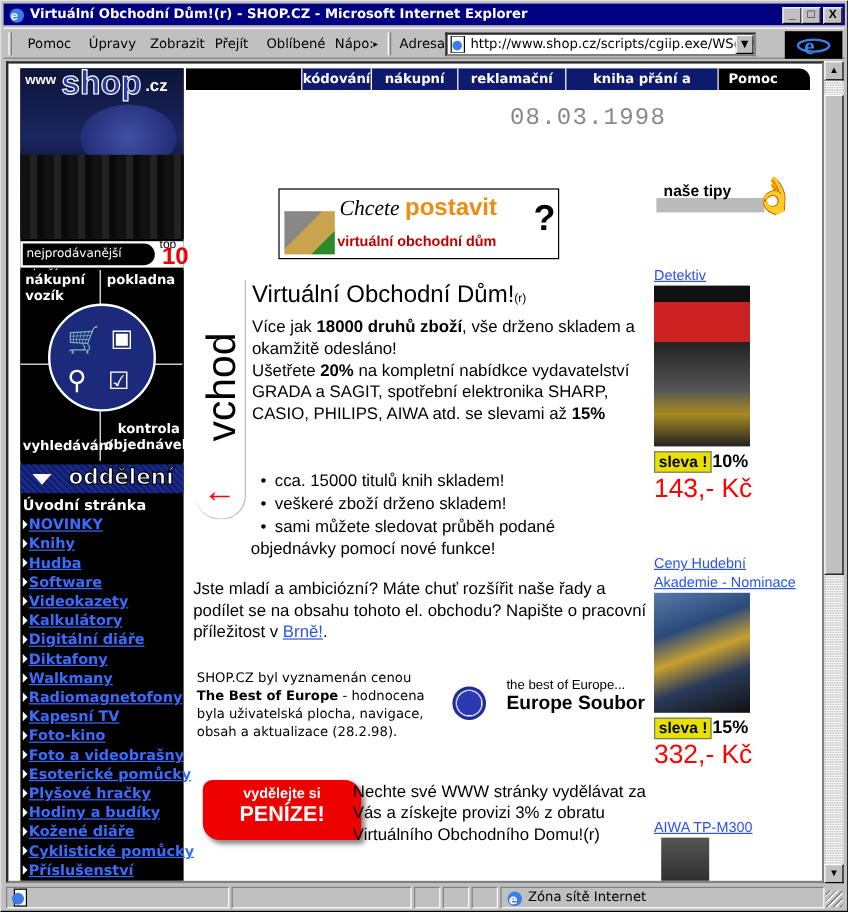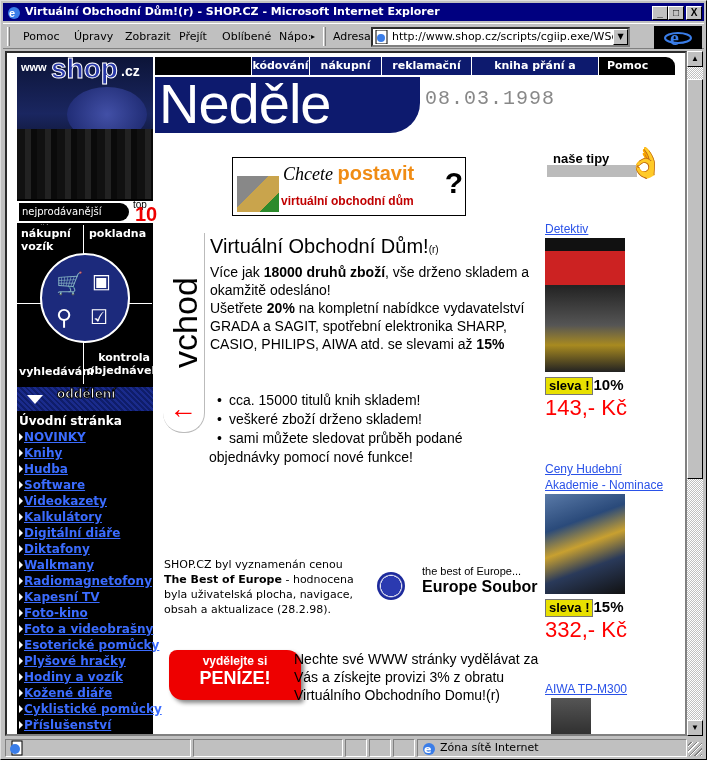--- a/index.html
+++ b/index.html
@@ -34,21 +34,21 @@
 .city{position:absolute;left:0;bottom:0;width:136px;height:70px;background:repeating-linear-gradient(90deg,#111 0 8px,#222 8px 14px,#0a0a0a 14px 20px);}
 .top10{position:absolute;left:0;top:144px;width:136px;height:22px;background:#fff;}
 .top10 .pill{position:absolute;left:2px;top:2px;width:110px;height:18px;background:#000;color:#fff;font-size:10px;line-height:18px;padding-left:3px;border-radius:0 9px 9px 0;font-family:"DejaVu Sans",sans-serif;}
 .top10 .t{position:absolute;left:116px;top:-2px;font-size:10px;color:#000;}
 .top10 .n{position:absolute;left:118px;top:4px;font-size:20px;color:#e00;font-weight:bold;line-height:18px;}
 .cartnav{position:absolute;left:0;top:168px;width:136px;height:160px;background:#000;color:#fff;font-size:11px;font-weight:bold;font-family:"DejaVu Sans",sans-serif;}
 .cartnav .q{position:absolute;width:67px;height:79px;border-color:#fff;}
 .circle{position:absolute;left:23px;top:28px;width:90px;height:90px;border-radius:50%;background:#1c2a7c;border:2px solid #fff;}
 .oddeleni{position:absolute;left:0;top:330px;width:136px;height:24px;background:repeating-linear-gradient(45deg,#1a2b8c 0 2px,#0f1d6a 2px 4px);}
 .oddeleni .tri{position:absolute;left:10px;top:8px;width:0;height:0;border-left:8px solid transparent;border-right:8px solid transparent;border-top:9px solid #fff;}
-.oddeleni .txt{position:absolute;left:40px;top:0;color:#fff;font-size:12px;font-weight:bold;-webkit-text-stroke:1px #000;font-family:"DejaVu Sans",sans-serif;}
+.oddeleni .txt{position:absolute;left:40px;top:0;color:#fff;font-size:18px;font-weight:bold;-webkit-text-stroke:1px #000;font-family:"DejaVu Sans",sans-serif;}
 .cats{position:absolute;left:2px;top:356px;width:134px;font-family:"DejaVu Sans",sans-serif;font-size:12px;font-weight:bold;}
 .cats .home{color:#fff;height:16px;line-height:16px;}
 .cats a{display:block;color:#3b6cff;text-decoration:underline;height:16px;line-height:16px;white-space:nowrap;position:relative;padding-left:5px;}
 .cats a::before{content:"";position:absolute;left:0;top:4px;border-top:4px solid transparent;border-bottom:4px solid transparent;border-left:4px solid #fff;}
 .navbar{position:absolute;left:148px;top:4px;width:520px;height:18px;}
 .navbar .black{position:absolute;left:0;top:0;width:96px;height:18px;background:#000;}
 .navbar .nb{position:absolute;top:0;height:18px;background:#0d1a6e;color:#fff;font-size:11px;font-weight:bold;line-height:18px;text-align:center;border-left:1px solid #fff;font-family:"DejaVu Sans",sans-serif;}
 .navbar .help{background:#000;border-radius:0 9px 0 0;}
 .daybanner{position:absolute;left:148px;top:24px;width:265px;height:56px;background:#0d1a6e;border-radius:0 0 30px 0;overflow:hidden;}
 .daybanner .day{position:absolute;left:4px;top:-6px;color:#fff;font-size:56px;font-family:"Liberation Sans",sans-serif;letter-spacing:-1px;}
@@ -175,38 +175,35 @@
         <a>Kalkulátory</a>
         <a>Digitální diáře</a>
         <a>Diktafony</a>
         <a>Walkmany</a>
         <a>Radiomagnetofony</a>
         <a>Kapesní TV</a>
         <a>Foto-kino</a>
         <a>Foto a videobrašny</a>
         <a>Esoterické pomůcky</a>
         <a>Plyšové hračky</a>
-        <a>Hodiny a vozík</a>
+        <a>Hodiny a budíky</a>
         <a>Kožené diáře</a>
         <a>Cyklistické pomůcky</a>
         <a>Příslušenství</a>
       </div>
     </div>
 
     <div class="navbar">
       <div class="black"></div>
       <div class="nb" style="left:96px;width:58px">kódování</div>
       <div class="nb" style="left:154px;width:72px">nákupní řád</div>
       <div class="nb" style="left:226px;width:90px">reklamační řád</div>
       <div class="nb" style="left:316px;width:127px">kniha přání a stížností</div>
       <div class="nb help" style="left:443px;width:77px;text-align:left;padding-left:8px">Pomoc</div>
     </div>
-    <div class="daybanner">
-      <span class="day">Neděle</span>
-    </div>
     <div class="date">08.03.1998</div>
 
     <div class="banner">
       <div class="house"></div>
       <div class="l1"><span>Chcete</span> <b>postavit</b></div>
       <div class="l2">virtuální obchodní dům</div>
       <div class="qm">?</div>
     </div>
 
     <div class="vchod">
@@ -220,20 +217,21 @@
       <p><span>Ušetřete </span><b>20%</b><span> na kompletní nabídkce vydavatelství GRADA a SAGIT, spotřební elektronika SHARP, CASIO, PHILIPS, AIWA atd. se slevami až </span><b>15%</b></p>
     </div>
 
     <ul class="bullets">
       <li>cca. 15000 titulů knih skladem!</li>
       <li>veškeré zboží drženo skladem!</li>
       <li>sami můžete sledovat průběh podané</li>
       <div class="cont">objednávky pomocí nové funkce!</div>
     </ul>
 
+    <div class="para"><span>Jste mladí a ambiciózní? Máte chuť rozšířit naše řady a podílet se na obsahu tohoto el. obchodu? Napište o pracovní příležitost v </span><a>Brně!</a><span>.</span></div>
 
     <div class="award"><span>SHOP.CZ byl vyznamenán cenou </span><b>The Best of Europe</b><span> - hodnocena byla uživatelská plocha, navigace, obsah a aktualizace (28.2.98).</span></div>
     <div class="eo">
       <div class="globe2"></div>
       <span class="s1">the best of Europe...</span>
       <span class="s2">Europe Soubor</span>
     </div>
 
     <div class="money">
       <div class="m1">vydělejte si</div>

